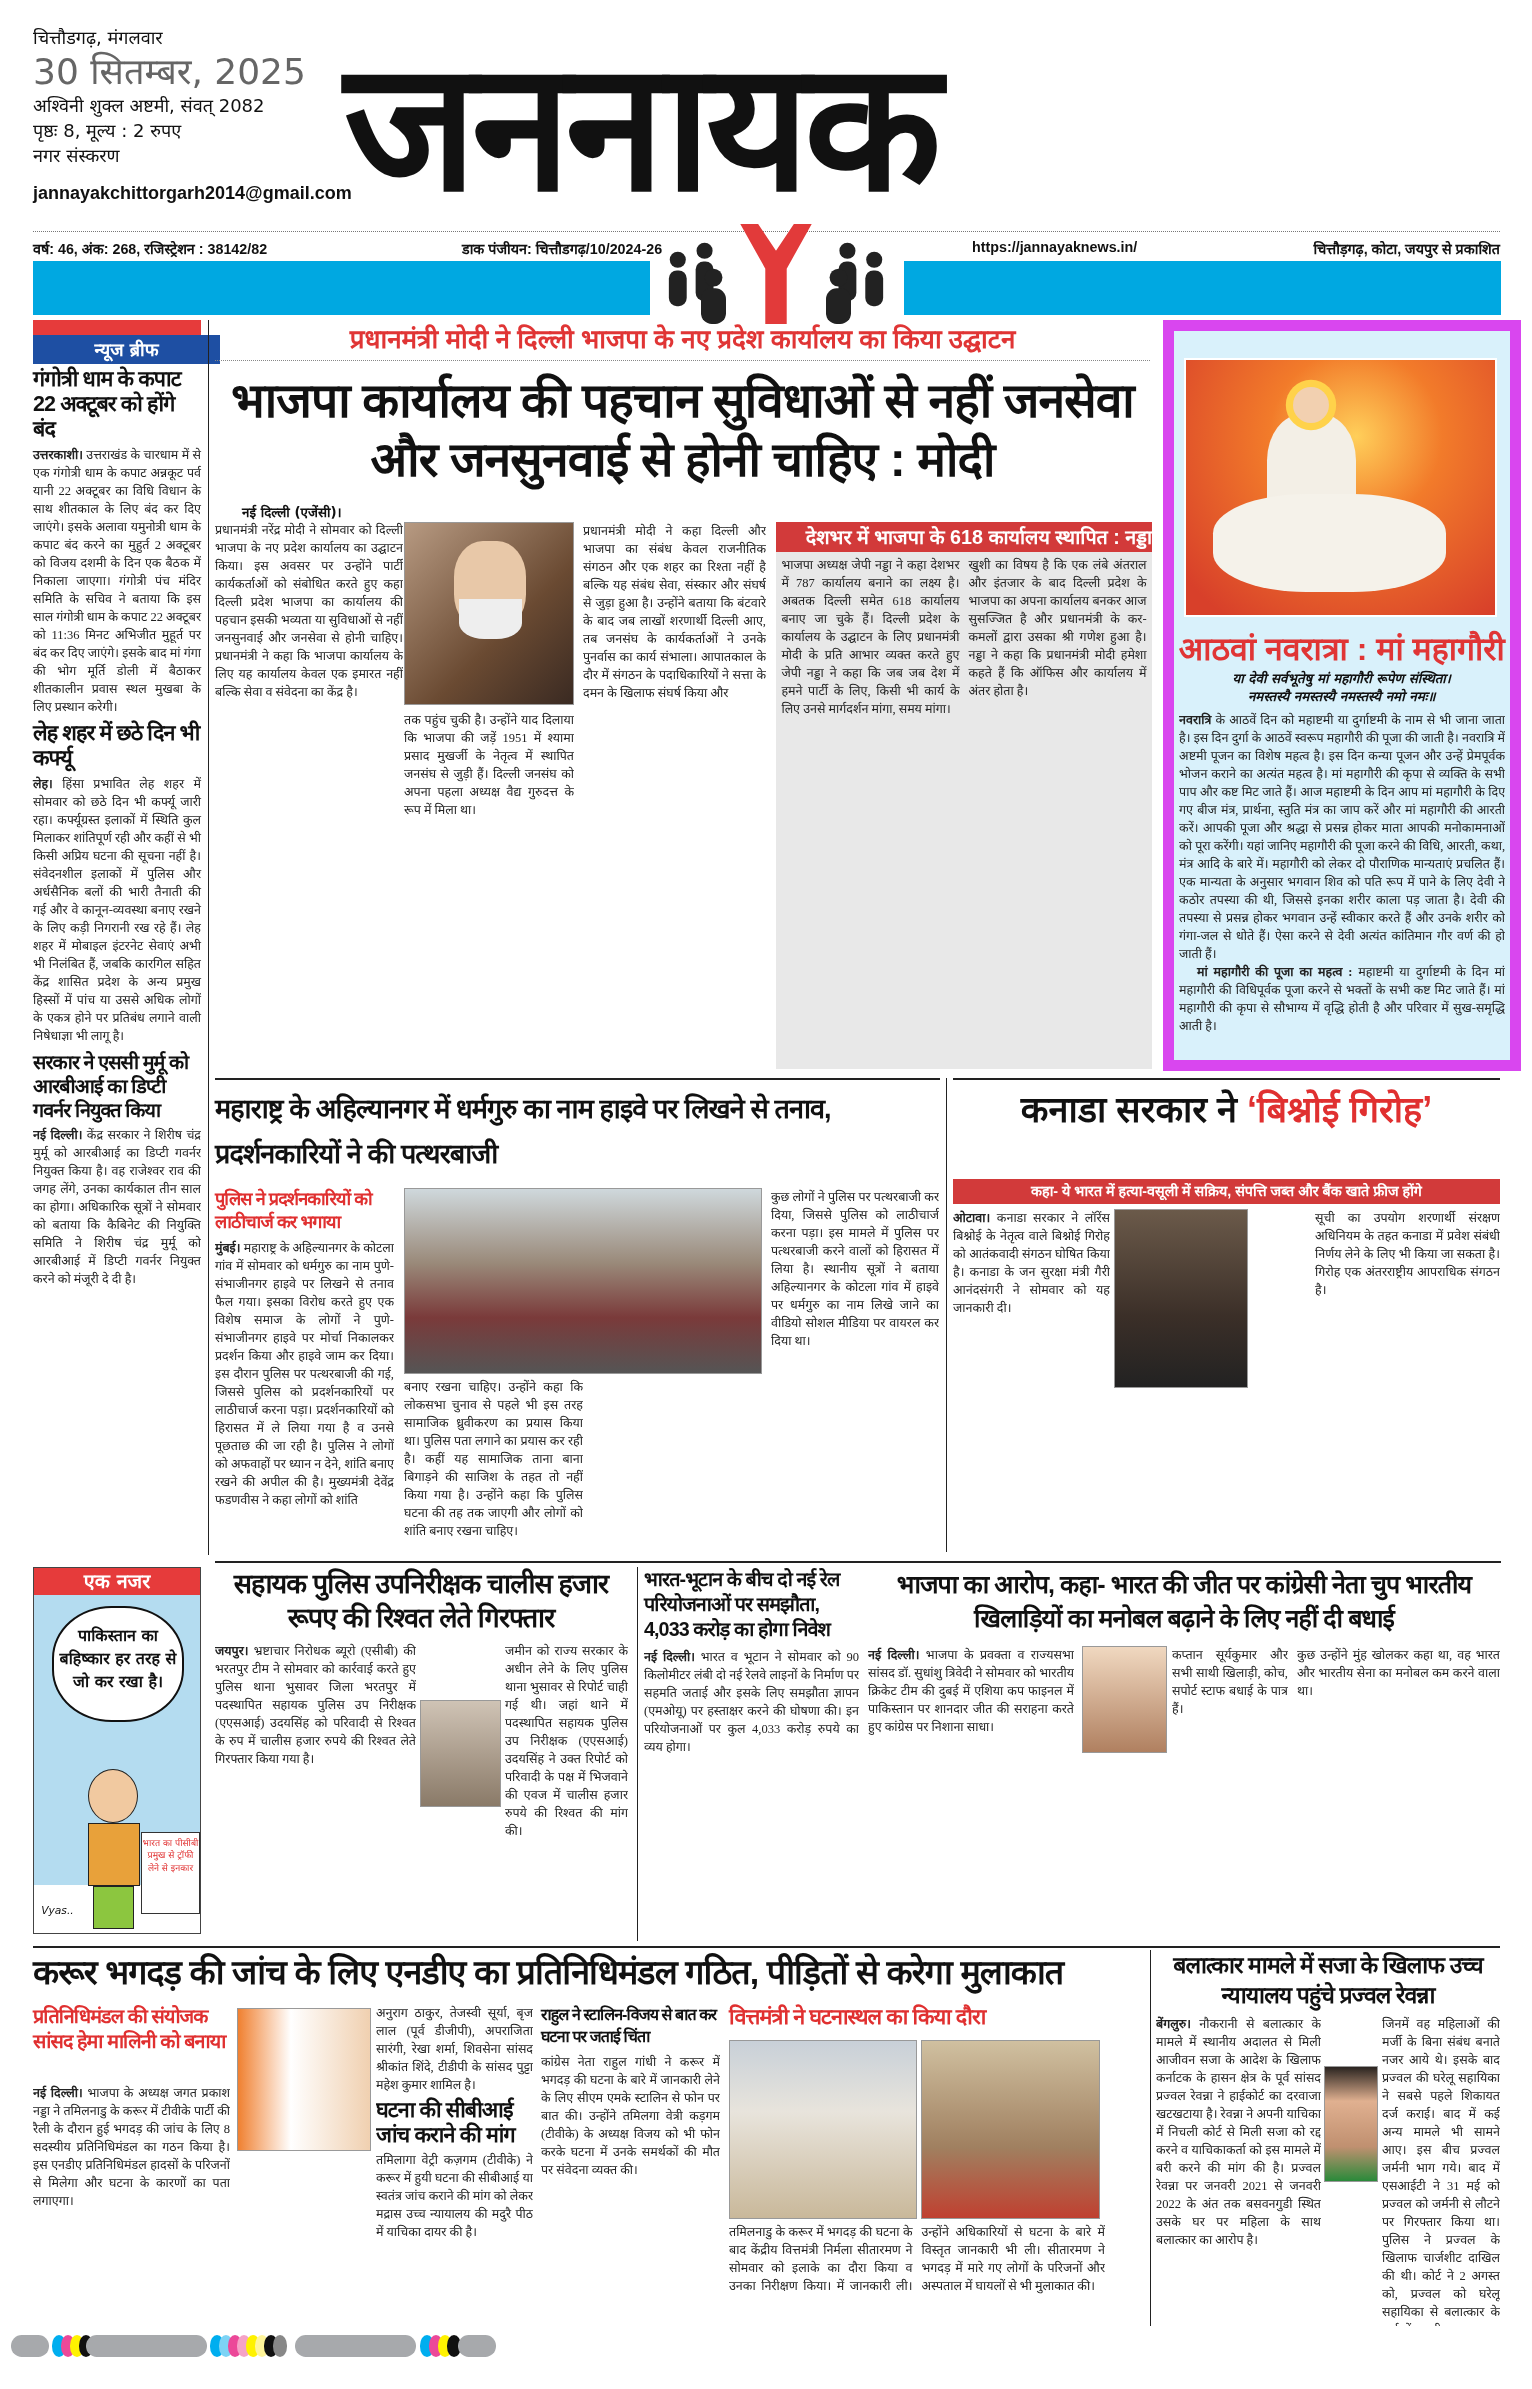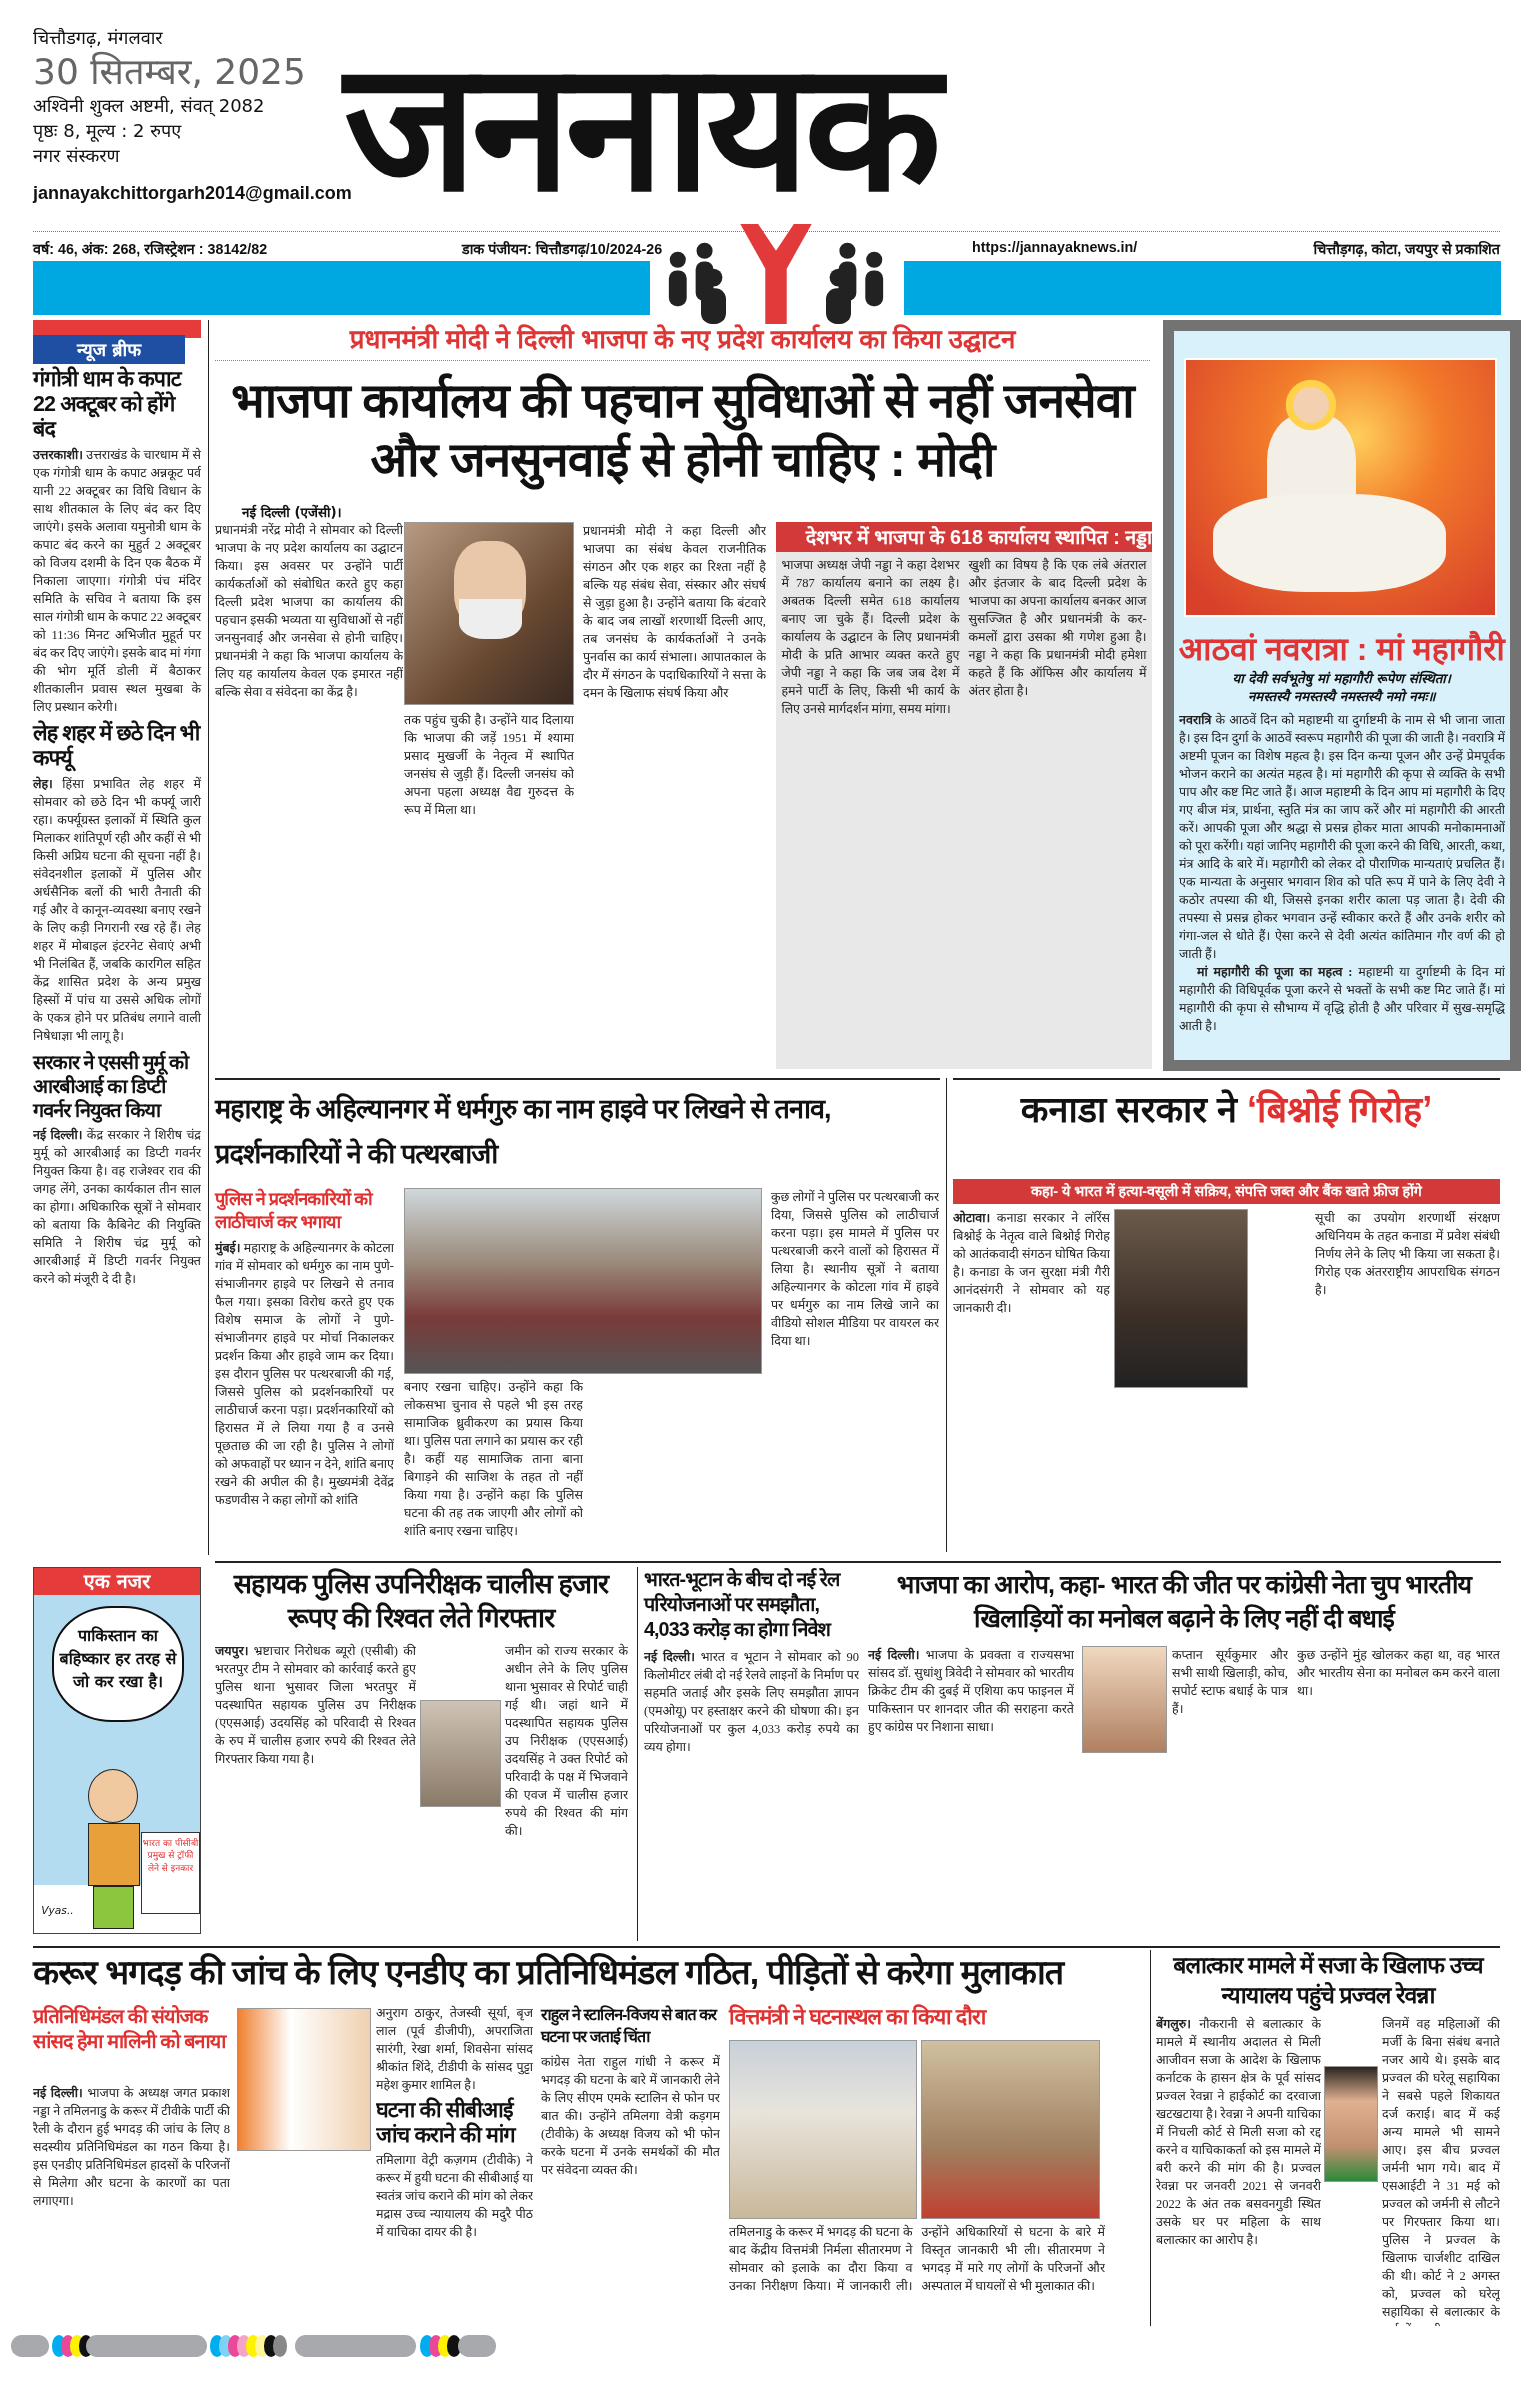--- a/index.html
+++ b/index.html
@@ -8,31 +8,31 @@
 .mast-left{left:33px;top:25px;width:340px;font-size:18px;line-height:25px}
 .mast-left .city{font-size:18px}
 .mast-left .date{font-size:36px;color:#666;line-height:43px}
 .mast-left .email{font-family:"Liberation Sans",sans-serif;font-weight:bold;font-size:18px;margin-top:13px}
 .logo{left:344px;top:27px;width:1190px;height:201px;font-family:"DejaVu Sans",sans-serif;font-weight:bold;font-size:179px;line-height:201px;letter-spacing:-5.4px;color:#111;white-space:nowrap}
 .infobar{left:33px;top:231px;width:1467px;height:27px;font-family:"Liberation Sans",sans-serif;font-size:14.3px;font-weight:bold;border-top:0.9px dotted #777}
 .infobar span{position:absolute;top:7.2px}
 .bluebar{top:261px;height:54px;background:#00a8e1}
 .people-logo{left:651px;top:224px;width:250px;height:100px}
 .newsbrief-tab{left:33px;top:320px;width:168px;height:18px;background:#e63b3b}
-.newsbrief-title{left:33px;top:335px;width:152px;height:29px;background:#1e4fa3;color:#fff;font-weight:bold;font-size:18px;text-align:center;line-height:29px}
+.newsbrief-title{left:33px;top:335px;width:187px;height:29px;background:#1e4fa3;color:#fff;font-weight:bold;font-size:18px;text-align:center;line-height:29px}
 .col-head{font-weight:bold;font-family:"Liberation Sans",sans-serif;letter-spacing:-0.9px}
 .body-text{font-family:"Liberation Serif",serif;font-size:12.5px;line-height:18px;text-align:justify;color:#222}
 .vline{width:0.9px;background:#222}
 .hline{height:1.8px;background:#222}
 .red{color:#e03030}
 .kicker{left:215px;top:320px;width:935px;font-size:26px;font-weight:bold;text-align:center;color:#e03535;border-bottom:0.9px dotted #888;padding-bottom:3.6px;font-family:"Liberation Sans",sans-serif}
 .main-head{left:215px;top:371px;width:935px;font-size:48px;line-height:59px;font-weight:bold;text-align:center;letter-spacing:-0.9px;font-family:"Liberation Sans",sans-serif}
 .photo{background:linear-gradient(135deg,#b79a82,#6a4a32 60%,#3a2a22);border:0.9px solid #999}
 .redbar{background:#d23a3a;color:#fff;font-weight:bold;font-family:"Liberation Sans",sans-serif}
-.navratri{left:1163px;top:320px;width:358px;height:751px;background:#737373;padding:10.7px}
+.navratri{left:1163px;top:320px;width:358px;height:751px;background:#d946ef;padding:10.7px}
 .navratri-inner{width:100%;height:100%;background:#d9f1fb;position:relative}
 .goddess{left:10.7px;top:27px;width:313px;height:259px;background:radial-gradient(circle at 55% 30%,#ffcf5a 0,#f27b2a 35%,#d8402a 90%);border:2.7px solid #fff}
 .nav-title{left:0;top:295px;width:336px;text-align:center;color:#e03535;font-size:32px;font-weight:bold;font-family:"Liberation Sans",sans-serif}
 .nav-verse{left:0;top:338px;width:336px;text-align:center;font-style:italic;font-weight:bold;font-size:13.4px;line-height:18px;font-family:"DejaVu Serif",serif}
 .cartoon{left:33px;top:1567px;width:168px;height:367px;border:0.9px solid #444}
 .cartoon-head{height:27px;background:#e63b3b;color:#fff;text-align:center;font-weight:bold;font-size:19.7px;line-height:27px}
 .cartoon-body{height:290px;background:#b4dcf0;position:relative}
 .bubble{left:18px;top:10.7px;width:132px;height:116px;background:#fff;border:2.7px solid #111;border-radius:45%;text-align:center;font-size:16px;line-height:23px;padding-top:16px;font-weight:bold}
 .sign{left:107px;top:237px;width:59px;height:82px;background:#fff;border:0.9px solid #333;color:#e03030;font-size:9px;line-height:12.5px;text-align:center;padding-top:3.6px}
 .regmarks{top:2335px;height:27px}

